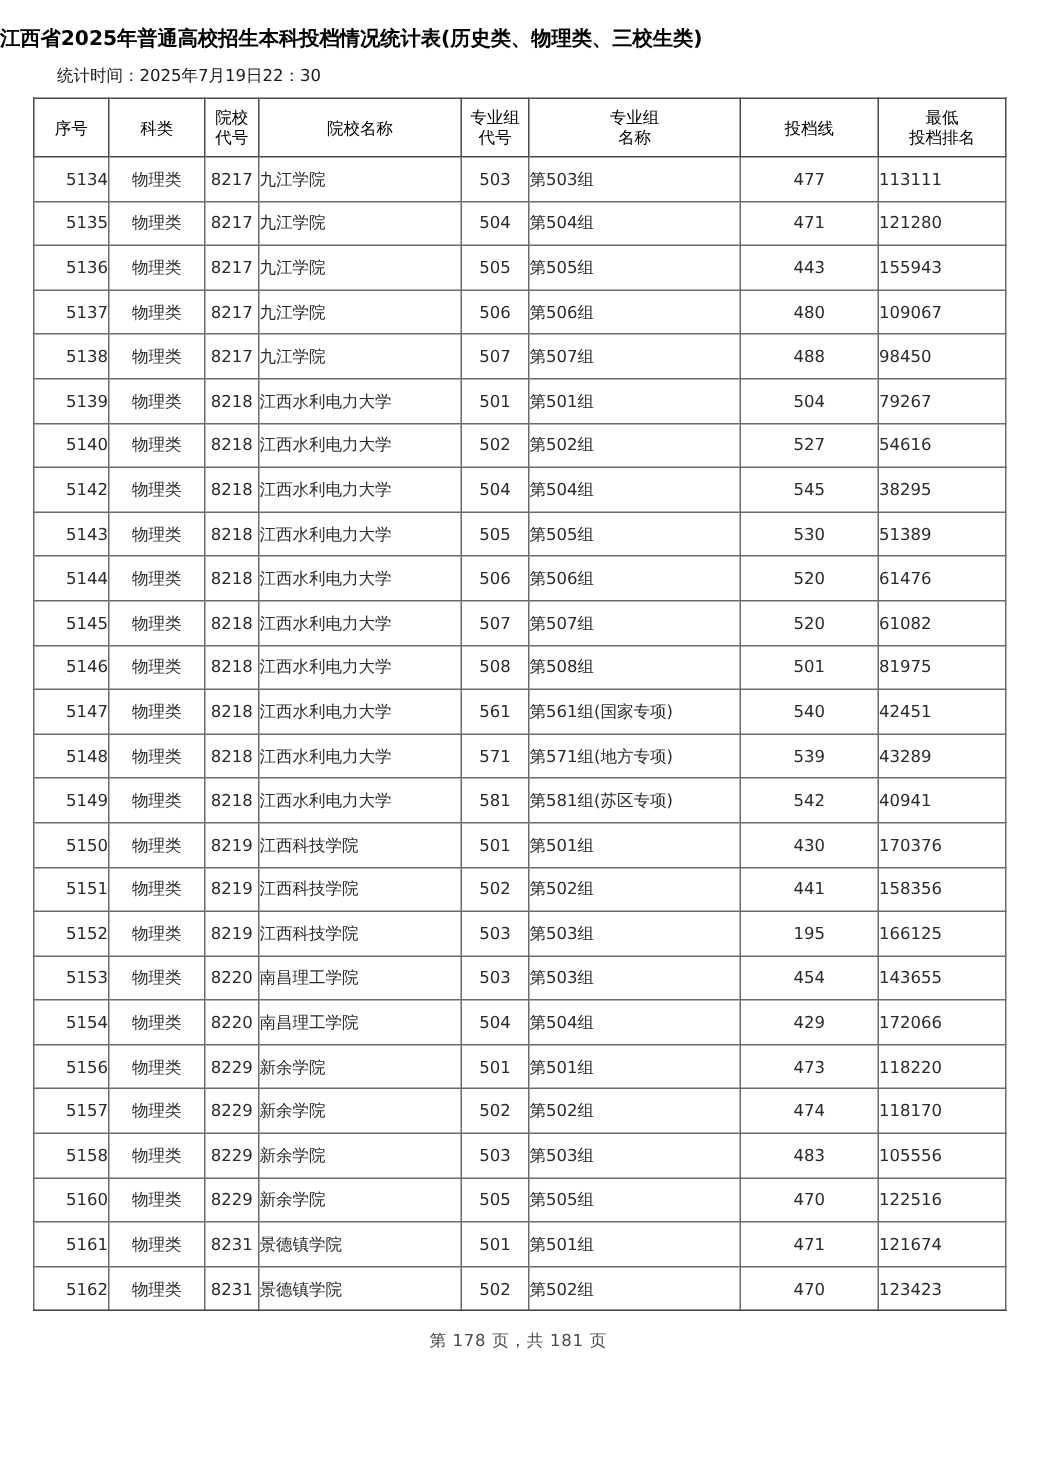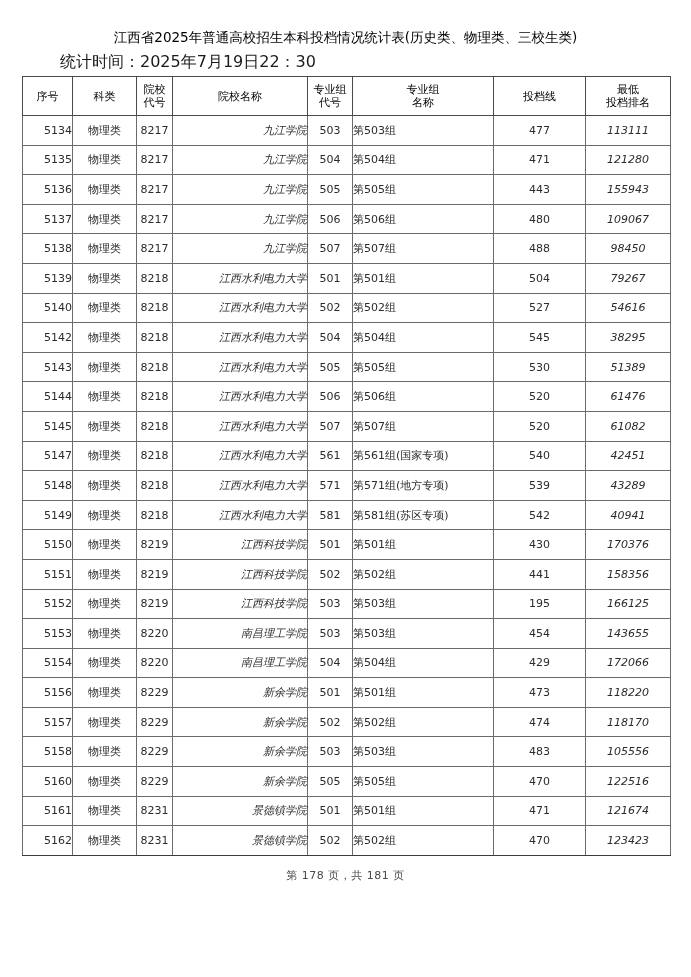--- a/index.html
+++ b/index.html
@@ -16,33 +16,33 @@
     position: relative;
   }
   .page {
     width: 691px;
     height: 977px;
     position: relative;
     box-sizing: border-box;
     padding: 0;
   }
   .doc-title {
-    text-align: center;
+    text-align: left;
     font-size: 13.5px;
-    font-weight: normal;
+    font-weight: bold;
     color: #000;
     letter-spacing: 0px;
-    padding-top: 28px;
+    padding-top: 17px;
     line-height: 18px;
     white-space: nowrap;
   }
   .timestamp {
-    font-size: 16px;
+    font-size: 11px;
     color: #1a1a1a;
-    padding-left: 60px;
+    padding-left: 38px;
     padding-top: 9px;
     line-height: 14px;
     white-space: nowrap;
   }
   .table-wrap {
     padding: 7px 21px 0 22px;
   }
   table.stat {
     border-collapse: collapse;
     width: 648px;
@@ -73,25 +73,25 @@
   col.c-code   { width: 36px; }
   col.c-name   { width: 135px; }
   col.c-gcode  { width: 45px; }
   col.c-gname  { width: 141px; }
   col.c-score  { width: 92px; }
   col.c-rank   { width: 85px; }
 
   td.seq   { text-align: right; color: #111; }
   td.cat   { text-align: center; color: #5e5e5e; }
   td.code  { text-align: center; color: #111; }
-  td.name  { text-align: right; padding-left: 5px; color: #5e5e5e; font-style: italic; }
+  td.name  { text-align: left; padding-left: 5px; color: #5e5e5e; }
   td.gcode { text-align: center; color: #111; }
   td.gname { text-align: left; padding-left: 5px; color: #5e5e5e; }
   td.score { text-align: center; color: #111; }
-  td.rank  { text-align: center; color: #111; font-style: italic; }
+  td.rank  { text-align: left; color: #111; }
 
   tr.group-start > td { border-top: 1.6px solid #3d3d3d; }
   tr:last-child > td { border-bottom: 1.6px solid #3d3d3d; }
 
   .footer {
     text-align: center;
     font-size: 11px;
     color: #4a4a4a;
     padding-top: 12px;
     letter-spacing: 0.5px;
@@ -247,20 +247,30 @@
             <td class="seq">5145</td>
             <td class="cat">物理类</td>
             <td class="code">8218</td>
             <td class="name">江西水利电力大学</td>
             <td class="gcode">507</td>
             <td class="gname">第507组</td>
             <td class="score">520</td>
             <td class="rank">61082</td>
           </tr>
           <tr>
+            <td class="seq">5146</td>
+            <td class="cat">物理类</td>
+            <td class="code">8218</td>
+            <td class="name">江西水利电力大学</td>
+            <td class="gcode">508</td>
+            <td class="gname">第508组</td>
+            <td class="score">501</td>
+            <td class="rank">81975</td>
+          </tr>
+          <tr>
             <td class="seq">5147</td>
             <td class="cat">物理类</td>
             <td class="code">8218</td>
             <td class="name">江西水利电力大学</td>
             <td class="gcode">561</td>
             <td class="gname">第561组(国家专项)</td>
             <td class="score">540</td>
             <td class="rank">42451</td>
           </tr>
           <tr>

